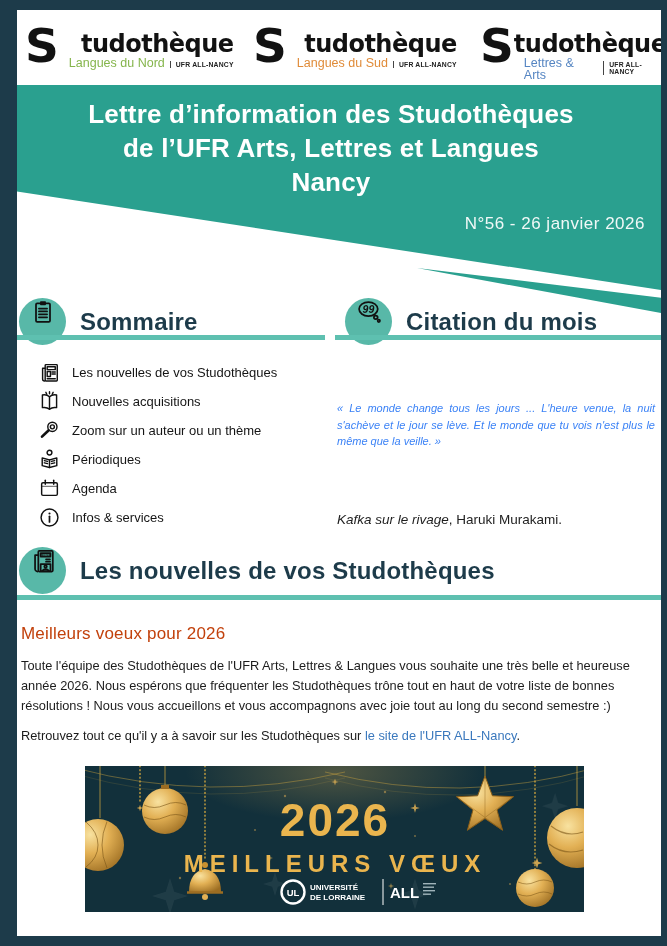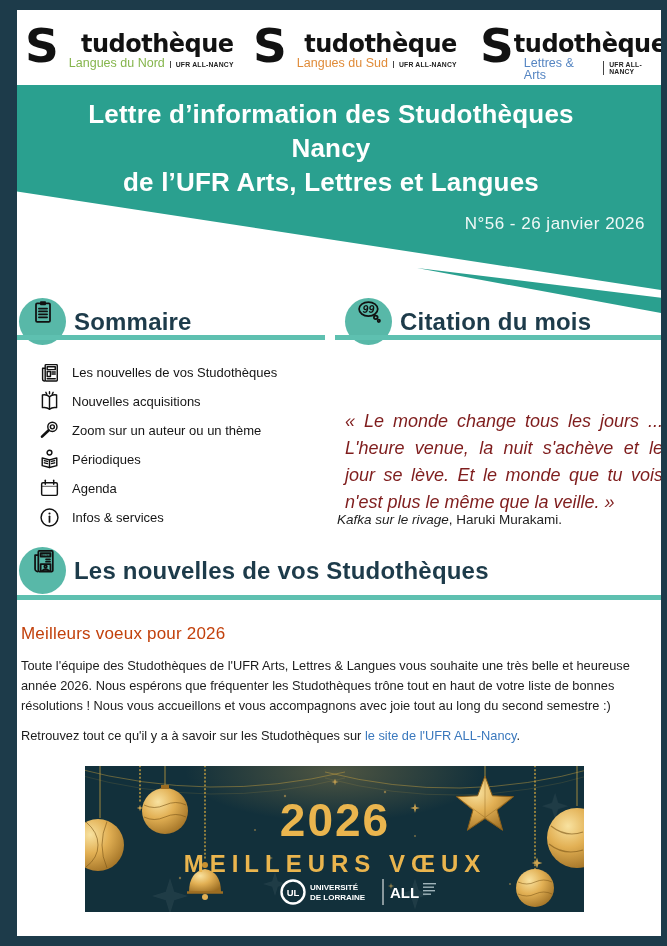--- a/index.html
+++ b/index.html
@@ -27,41 +27,41 @@
   
   .banner-main{position:absolute;left:0;top:75px;width:644px;height:205px;background:var(--teal);
     clip-path:polygon(0 0,100% 0,100% 100%,0 52%);}
   .banner-text{padding:12px 16px 0 0;text-align:right;}
   .banner-text .tl{display:block;color:#fff;font-weight:700;font-size:26px;line-height:34px;letter-spacing:.2px;}
   .issue{margin-top:15px;color:rgba(255,255,255,.93);font-size:17px;letter-spacing:.5px;}
   .banner-wedge{position:absolute;left:400px;top:258px;width:244px;height:45px;background:var(--teal);
     clip-path:polygon(0 0,100% 66%,100% 100%);}
 
   
-  .sec-head{position:absolute;display:flex;align-items:center;gap:8px;}
+  .sec-head{position:absolute;display:flex;align-items:center;gap:14px;}
   .som-head{left:2px;top:288px;} .cit-head{left:328px;top:288px;} .news-head{left:2px;top:537px;}
   .circle{width:47px;height:47px;border-radius:50%;background:var(--teal_light);display:flex;align-items:flex-start;justify-content:center;flex:0 0 auto;}
   .circle svg{width:28px;height:28px;}
   .sec-title{font-size:24px;font-weight:700;color:var(--navy);letter-spacing:.2px;white-space:nowrap;}
   .rule{position:absolute;height:5px;background:var(--divider);}
   .rule-som{left:0;top:325px;width:308px;}
   .rule-cit{left:318px;top:325px;width:326px;}
   .rule-news{left:0;top:585px;width:644px;}
 
   
   .som-list{position:absolute;left:20px;top:352px;width:300px;margin:0;padding:0;list-style:none;
     display:flex;flex-direction:column;gap:8px;}
   .som-list li{display:flex;align-items:center;gap:11px;height:21px;cursor:pointer;}
   .li-ic{width:24px;height:24px;flex:0 0 auto;display:flex;align-items:center;justify-content:center;}
   .li-ic svg{width:23px;height:23px;}
   .li-label{font-size:13px;color:#151515;}
 
   
-  .quote{position:absolute;left:320px;top:390px;width:318px;margin:8px;font-style:italic;
-    font-size:18px;line-height:1.5;color:#7f1d1d;text-align:justify;}
+  .quote{position:absolute;left:320px;top:390px;width:318px;margin:0;font-style:italic;
+    font-size:11px;line-height:1.5;color:#3b82f6;text-align:justify;}
   .quote-src{position:absolute;left:320px;top:502px;width:318px;font-size:13.5px;color:#1e1e1e;}
   .q-title{font-style:italic;}
 
   
   .art-title{position:absolute;left:4px;top:614px;margin:0;font-size:17px;font-weight:400;color:#c2410c;letter-spacing:.2px;}
   .art-p{position:absolute;left:4px;width:632px;margin:0;font-size:12.8px;line-height:1.55;color:var(--text);}
   .p1{top:646px;} .p2{top:716px;}
   .link{color:var(--link);text-decoration:none;cursor:pointer;}
 
   
@@ -104,22 +104,22 @@
           <span class="sub-area">Lettres &amp; Arts</span>
           <span class="sub-ufr">UFR ALL-NANCY</span>
         </span>
       </span>
     </div>
 
     <div class="banner-main">
       <div class="banner-text">
         <h1 style="margin:0;text-align:center;">
           <span class="tl">Lettre d’information des Studothèques</span>
+          <span class="tl">de l’UFR Arts, Lettres et Langues</span>
           <span class="tl">Nancy</span>
-          <span class="tl">de l’UFR Arts, Lettres et Langues</span>
         </h1>
         <div class="issue">N°56 - 26 janvier 2026</div>
       </div>
     </div>
     <div class="banner-wedge"></div>
 
     <div class="sec-head som-head">
       <span class="circle">
         <svg viewBox="0 0 24 24" class="lineart">
           <rect x="6" y="4.5" width="12" height="16" rx="1"></rect>

